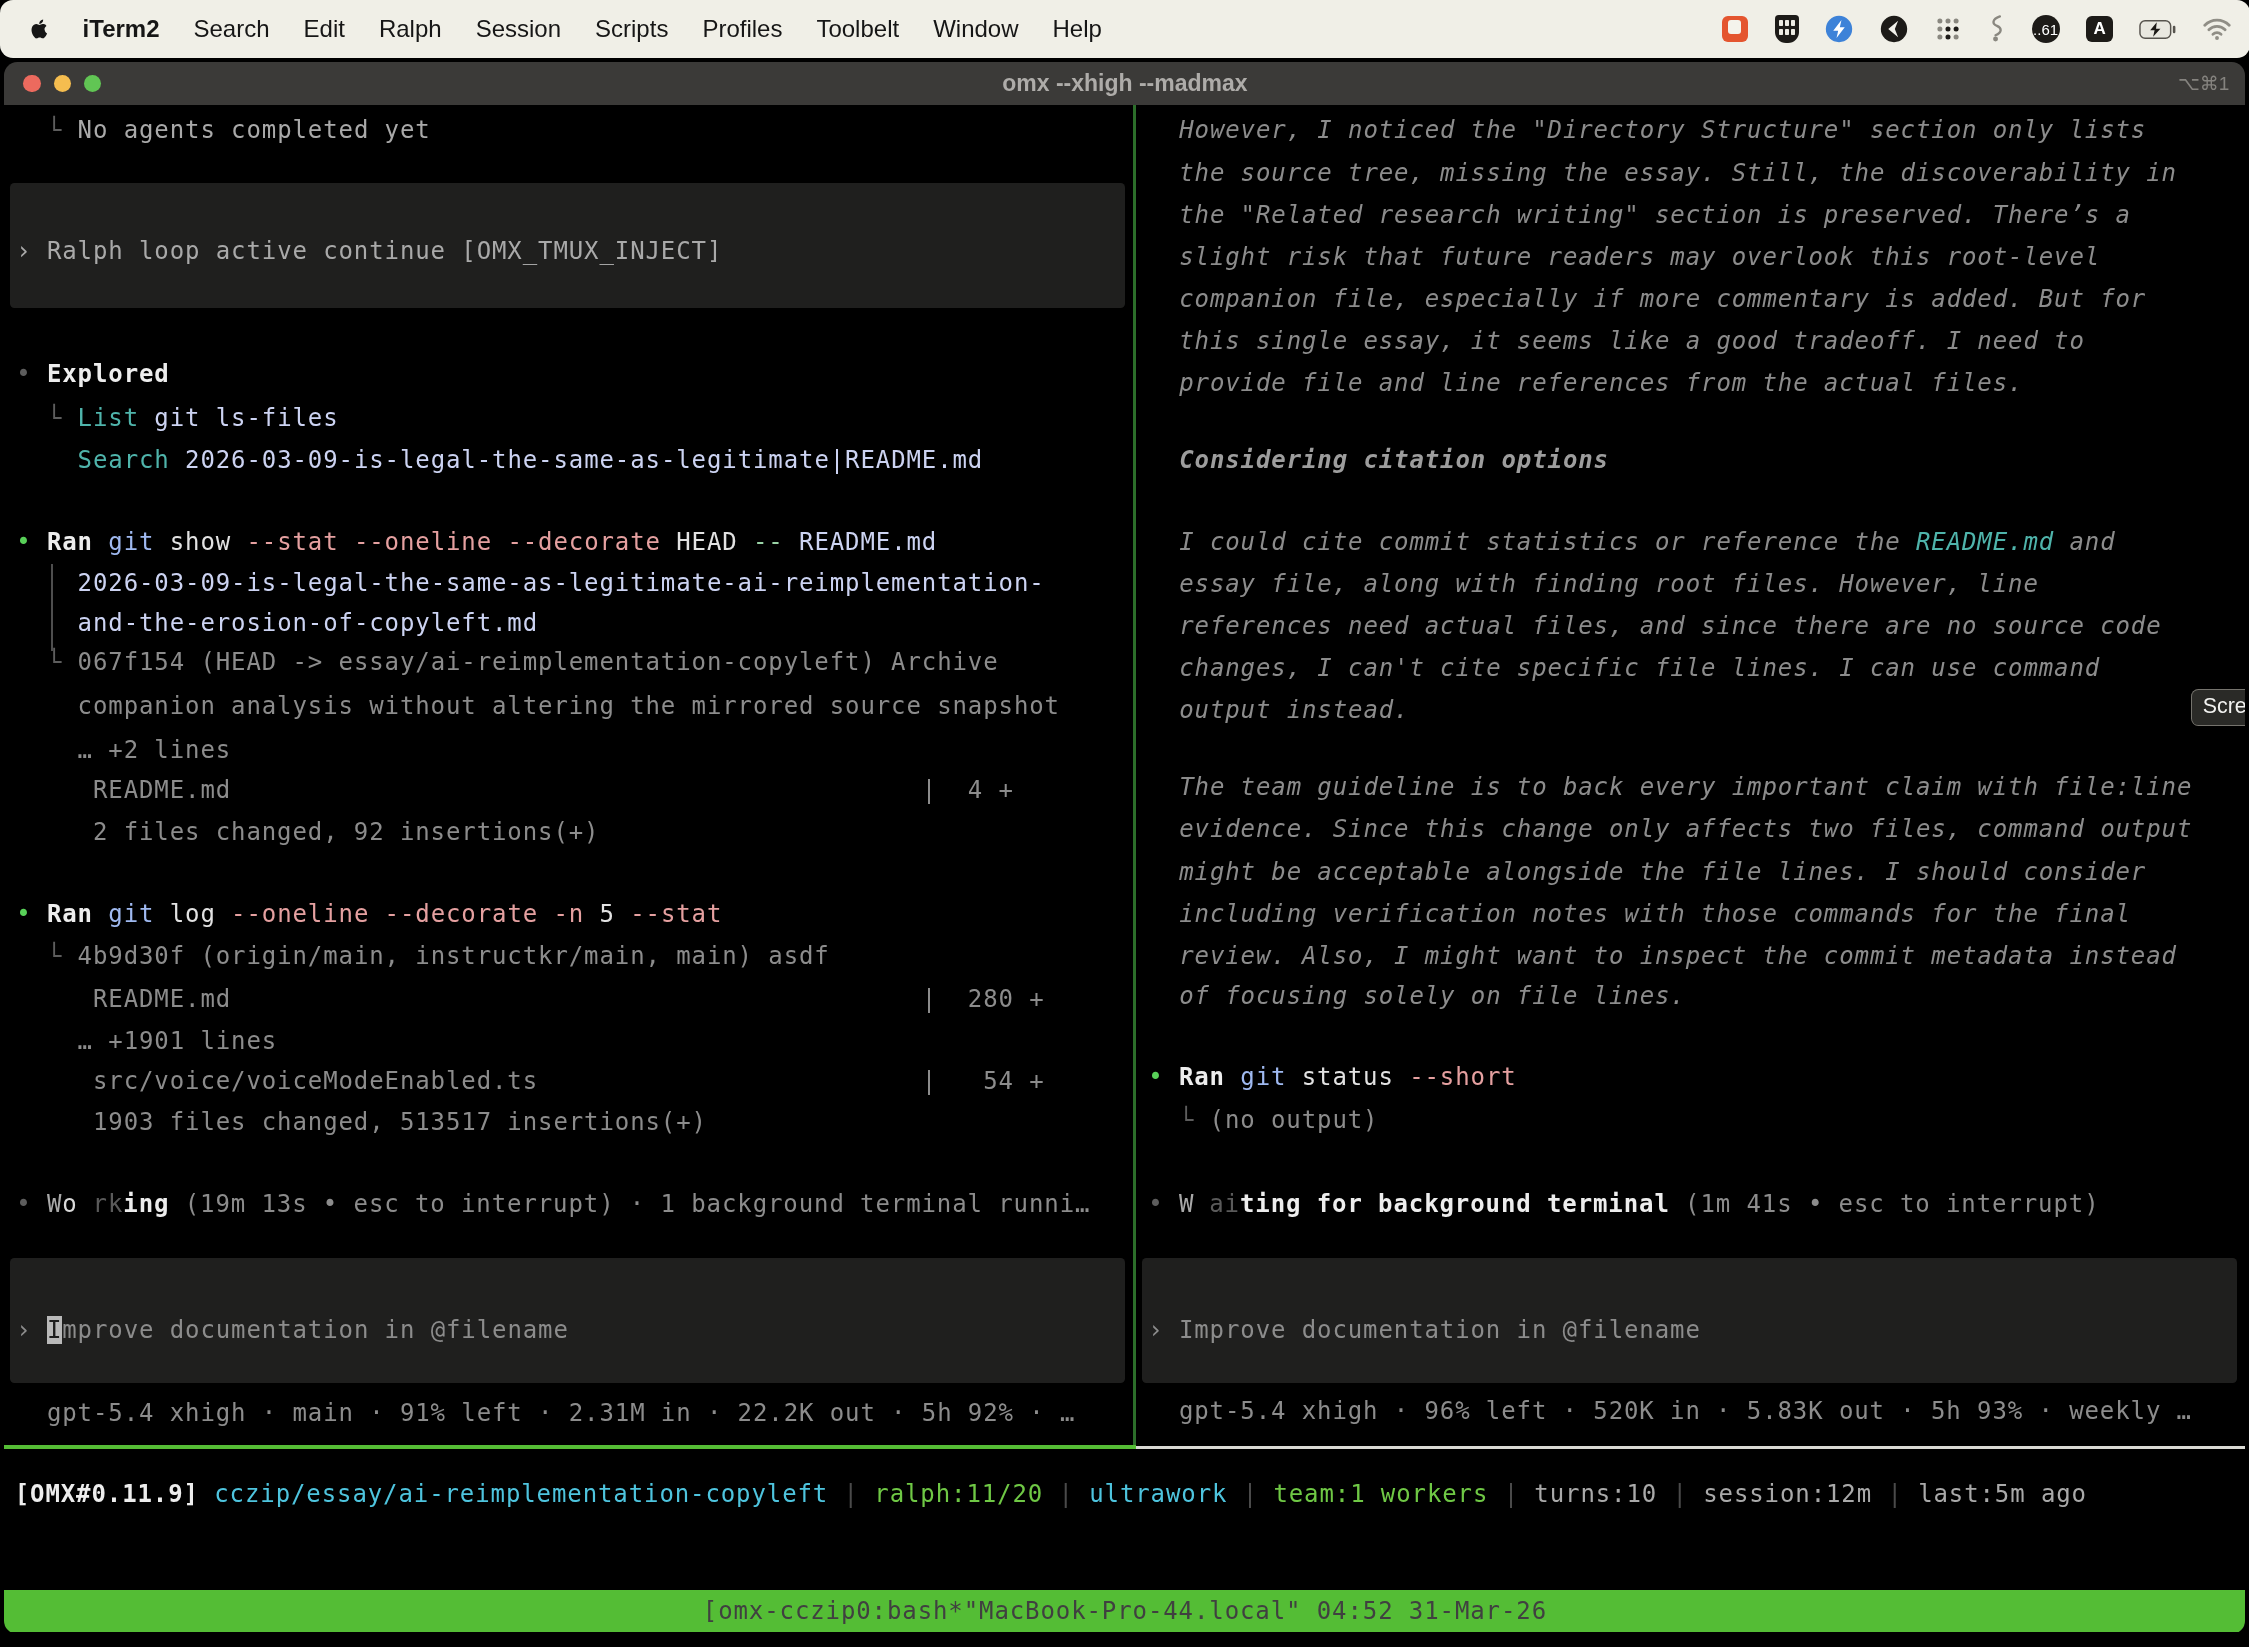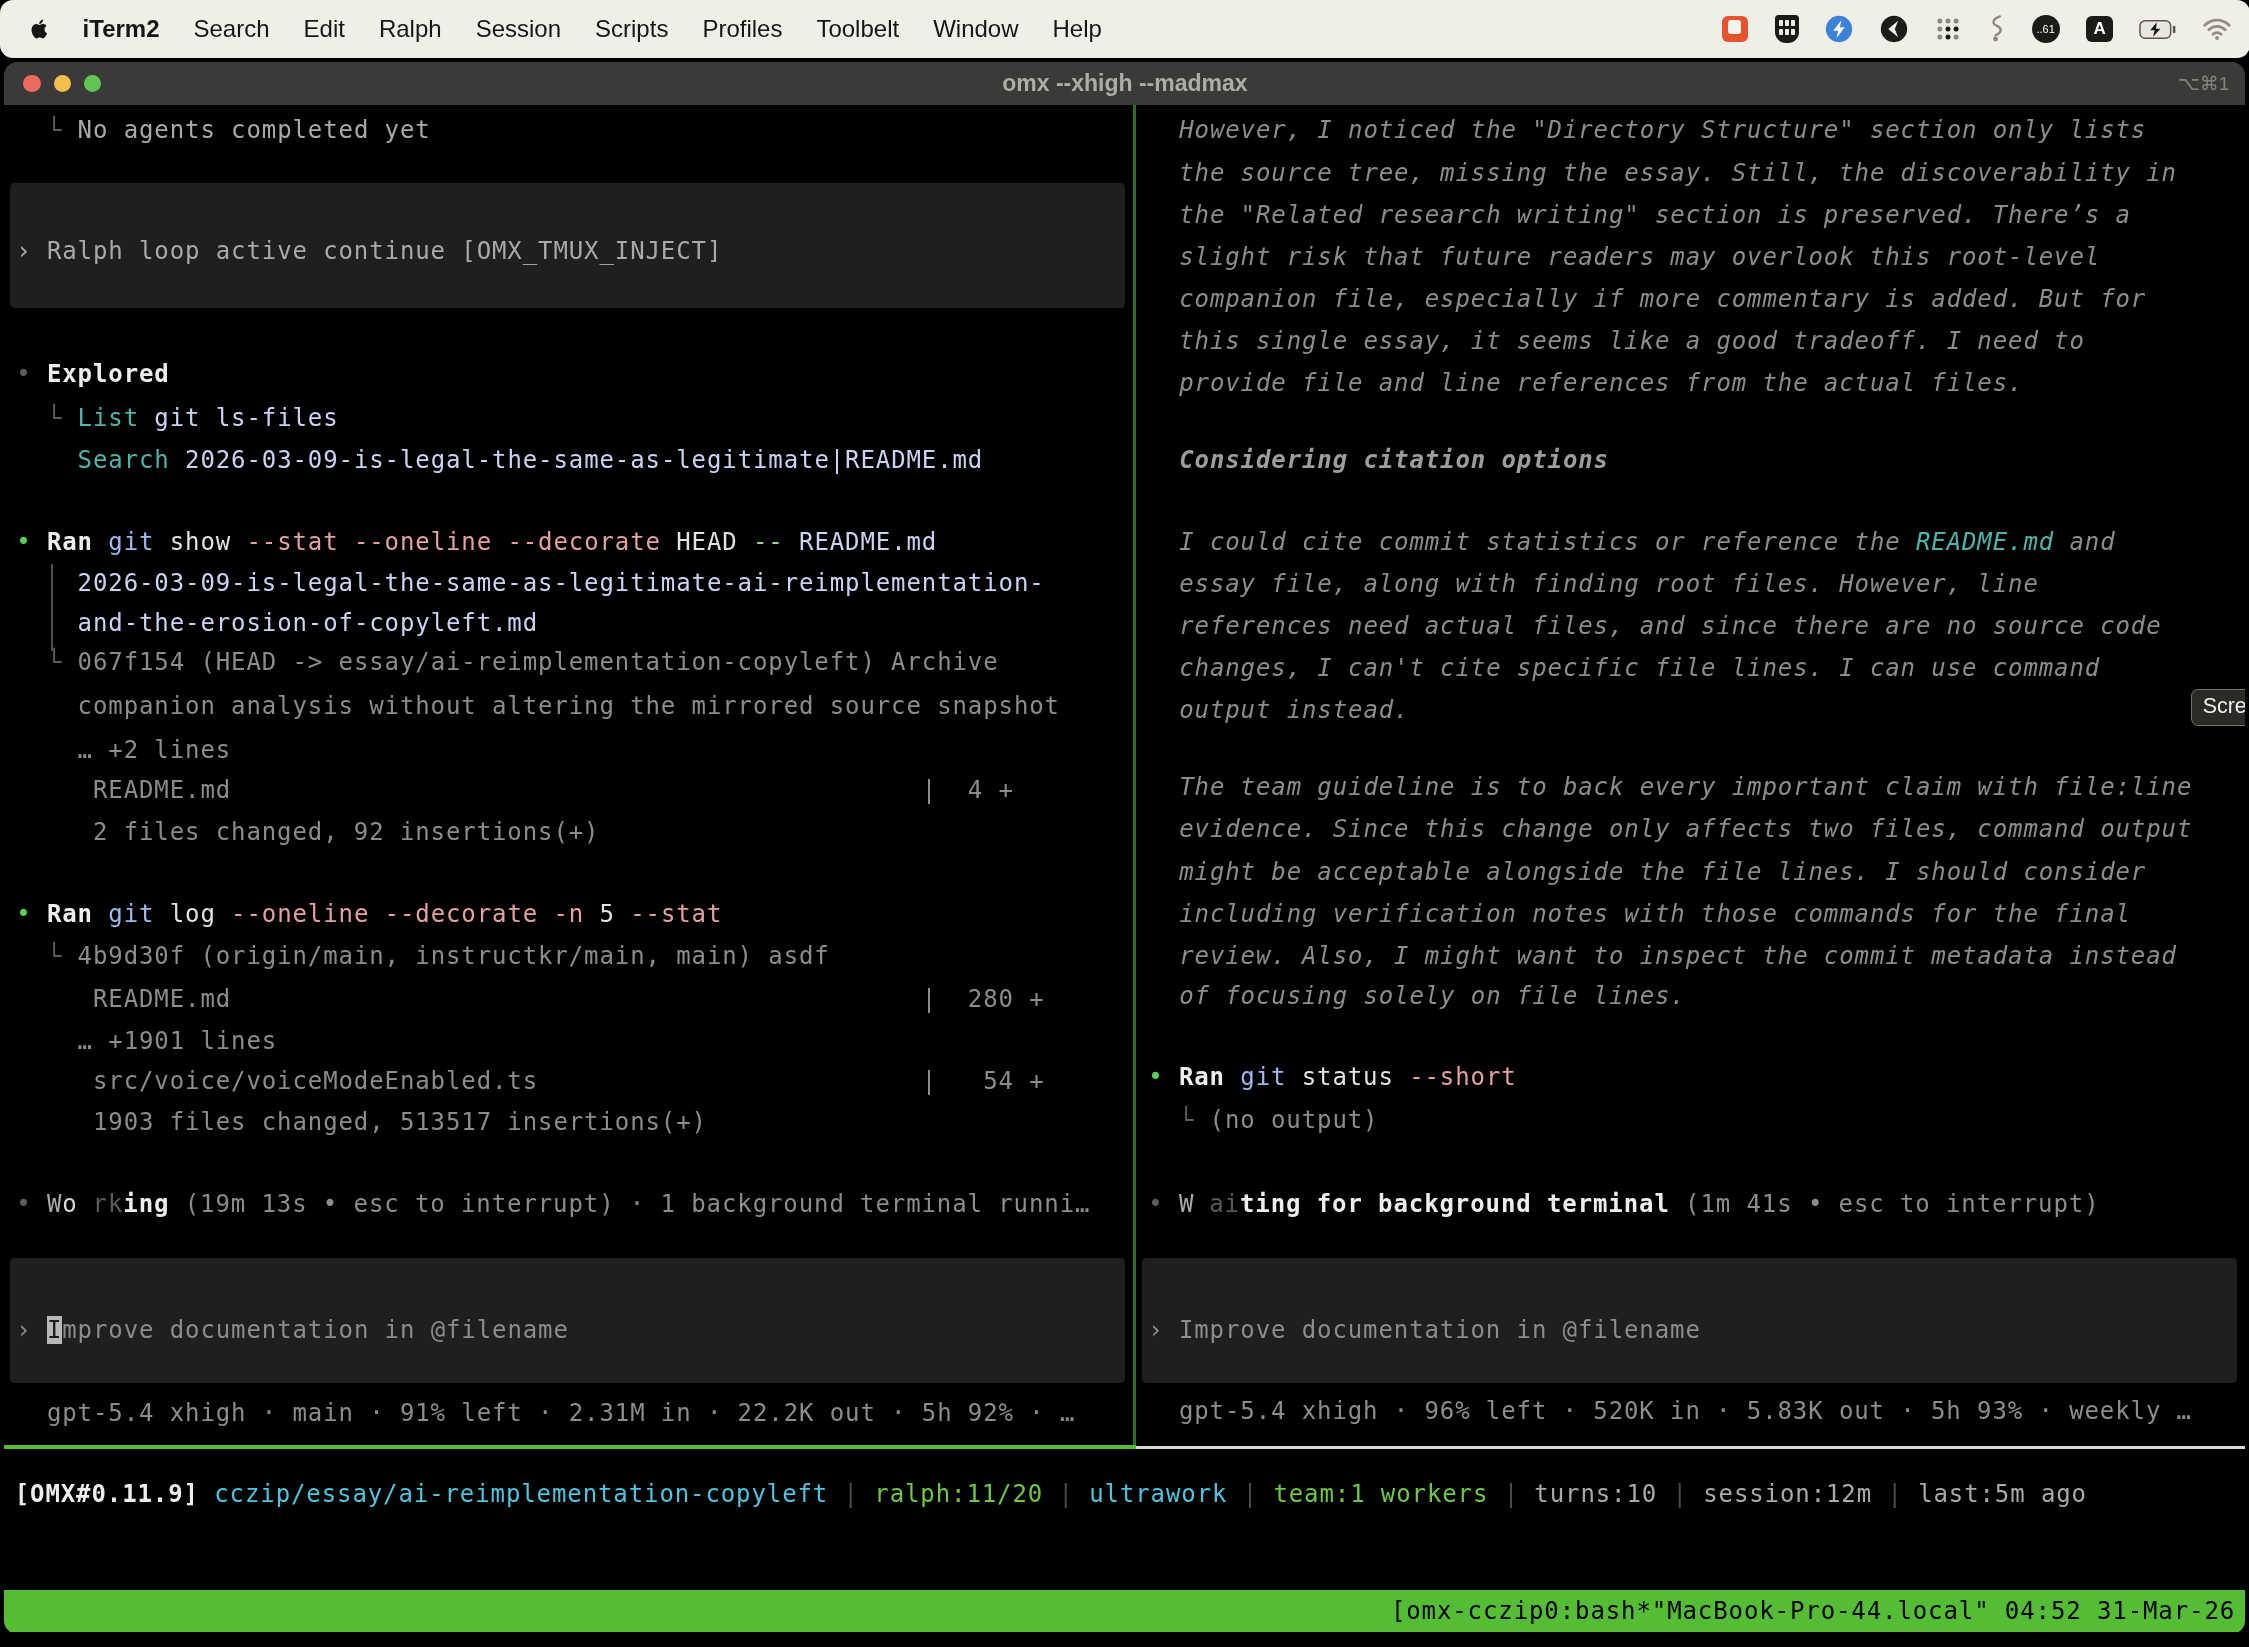--- a/index.html
+++ b/index.html
@@ -14,21 +14,21 @@
   .mi.app{font-weight:bold;margin-left:31px;}
   #mb-right{position:absolute;right:19px;top:0;height:58px;display:flex;align-items:center;gap:26.6px;}
   .sicon{display:flex;align-items:center;justify-content:center;}
   .icon-shot{width:26.6px;height:26.6px;background:#e4552f;border-radius:5.9px;position:relative;}
   .icon-shot .inner{position:absolute;left:6.6px;top:4.4px;width:12.5px;height:14px;background:#f4f3ec;border-radius:3px;}
   .icon-shield{width:23.6px;height:28px;background:#1d1b18;border-radius:3.7px 3.7px 11px 11px;position:relative;}
   .icon-shield .grid{position:absolute;left:3.7px;top:5.2px;width:16px;height:14.8px;
       display:grid;grid-template-columns:1fr 1fr 1fr;grid-template-rows:1fr 1fr;gap:2.2px;}
   .icon-shield .grid i{background:#edece4;border-radius:0.7px;}
   .icon-circle61{width:28px;height:28px;border-radius:50%;background:#1d1b18;color:#fff;
-      font-size:11px;display:flex;align-items:center;justify-content:center;letter-spacing:0;}
+      font-size:15px;display:flex;align-items:center;justify-content:center;letter-spacing:0;}
   .icon-a{width:26.6px;height:26.6px;border-radius:5.9px;background:#1d1b18;color:#fff;font-weight:bold;
       font-size:17px;display:flex;align-items:center;justify-content:center;}
 
   
   #window{position:absolute;left:4.4px;top:62px;width:2241px;height:1572px;background:#000;
           border-radius:13.3px;overflow:hidden;}
   #titlebar{position:absolute;left:0;top:0;width:100%;height:43px;background:#3b3a38;}
   .lights{position:absolute;left:19px;top:12.5px;display:flex;gap:12.5px;}
   .light{width:17.7px;height:17.7px;border-radius:50%;}
   .light.red{background:#ec6a5e;}
@@ -59,22 +59,22 @@
   .s-g{color:#8c8c8c;} .s-g2{color:#a9a9a9;} .s-dim{color:#5d5d5d;}
   .s-b{color:#ededed;font-weight:bold;} .s-w{color:#e2e2e2;}
   .s-lav{color:#ccd3f2;} .s-teal{color:#4fb4ab;} .s-blue{color:#9fb9f0;}
   .s-pink{color:#e5a0a0;} .s-grn{color:#99d3a6;} .s-bul{color:#58d058;}
   .s-cyan{color:#4ec4de;} .s-lime{color:#6fc845;} .s-sep{color:#4a4a4a;}
   .s-sh1{color:#a9a9a9;} .s-sh2{color:#d9d9d9;} .s-sh3{color:#5a5a5a;margin-left:15px;}
   .s-cur{background:#b9b9b9;color:#1d1d1d;}
 
   #omxbar{position:absolute;left:10.3px;top:1368px;height:42px;line-height:42px;white-space:pre;
       font-size:24px;letter-spacing:0.9px;font-family:"DejaVu Sans Mono",monospace;}
-  #tmuxbar{position:absolute;left:0;right:0;bottom:2.2px;height:42px;background:#54bd35;color:#000000;
-      display:flex;justify-content:flex-end;padding:0 10.3px;font-size:24px;line-height:42px;
+  #tmuxbar{position:absolute;left:0;right:0;bottom:2.2px;height:42px;background:#54bd35;color:#404040;
+      display:flex;justify-content:center;padding:0 10.3px;font-size:24px;line-height:42px;
       letter-spacing:0.9px;white-space:pre;font-family:"DejaVu Sans Mono",monospace;}
 
   #tooltip-scre{position:absolute;left:2187px;top:584px;width:55px;height:35px;background:#2a2a27;
       border:1.5px solid #75736d;border-right:none;border-radius:7.4px 0 0 7.4px;color:#f2f2f0;
       font-size:21.4px;line-height:33px;padding-left:10.3px;overflow:hidden;
       font-family:"Liberation Sans",sans-serif;}
 </style>
 </head>
 <body>
 

